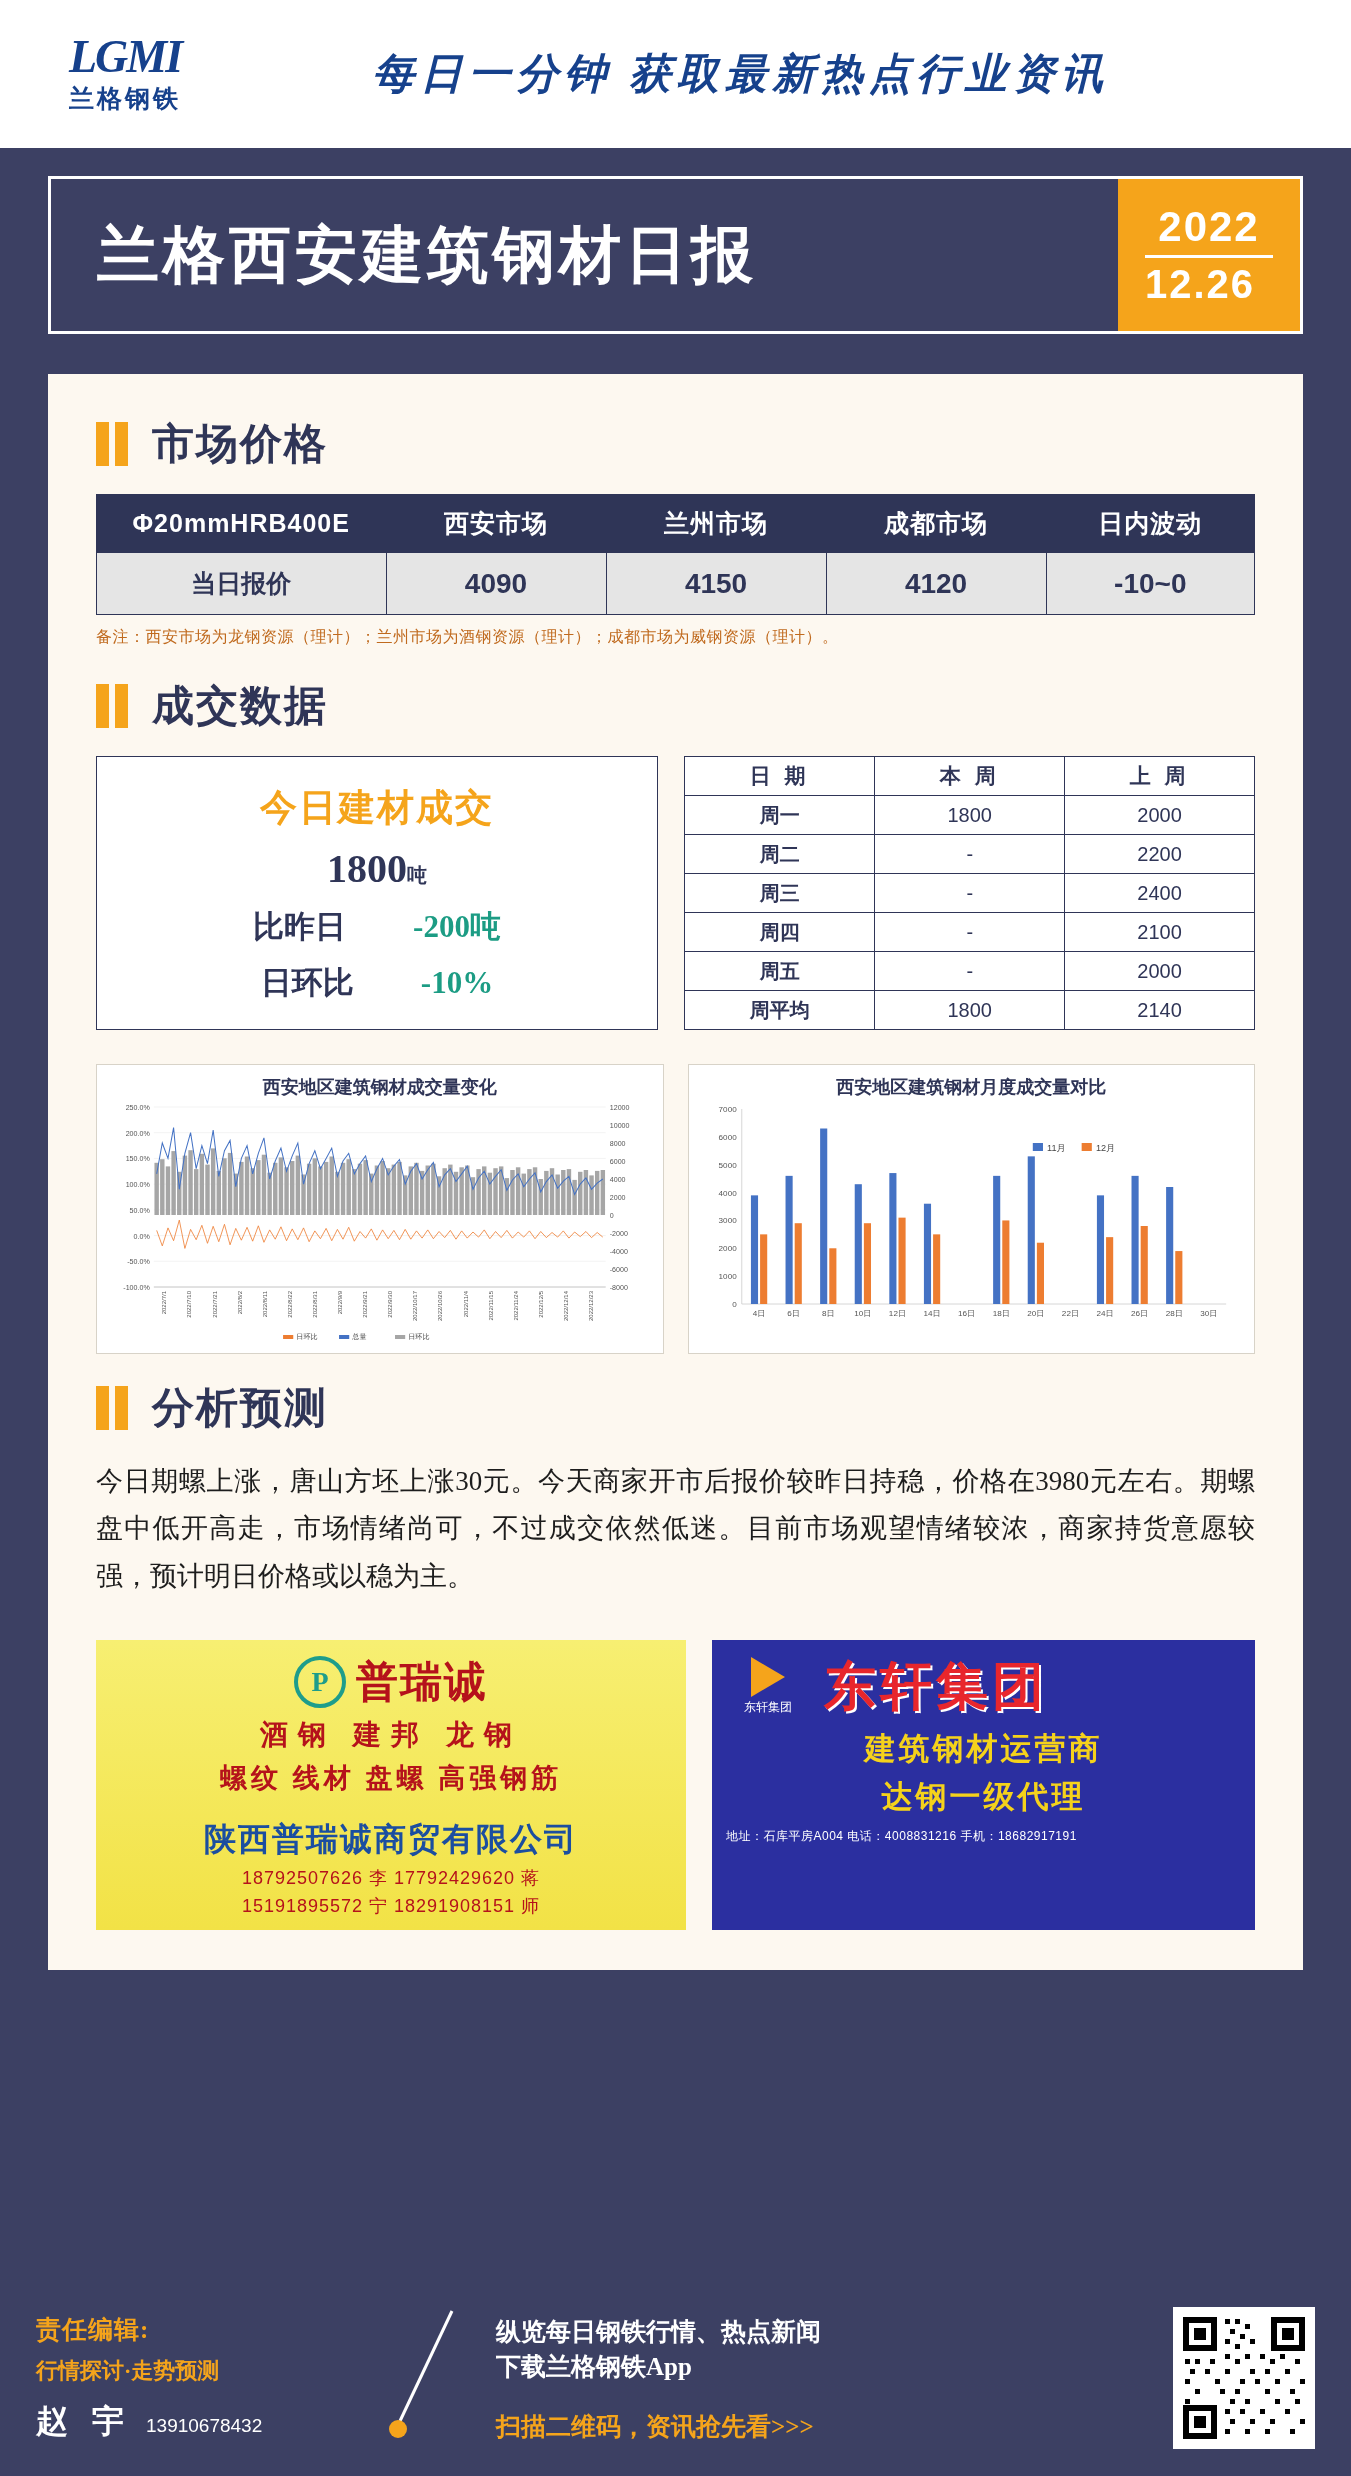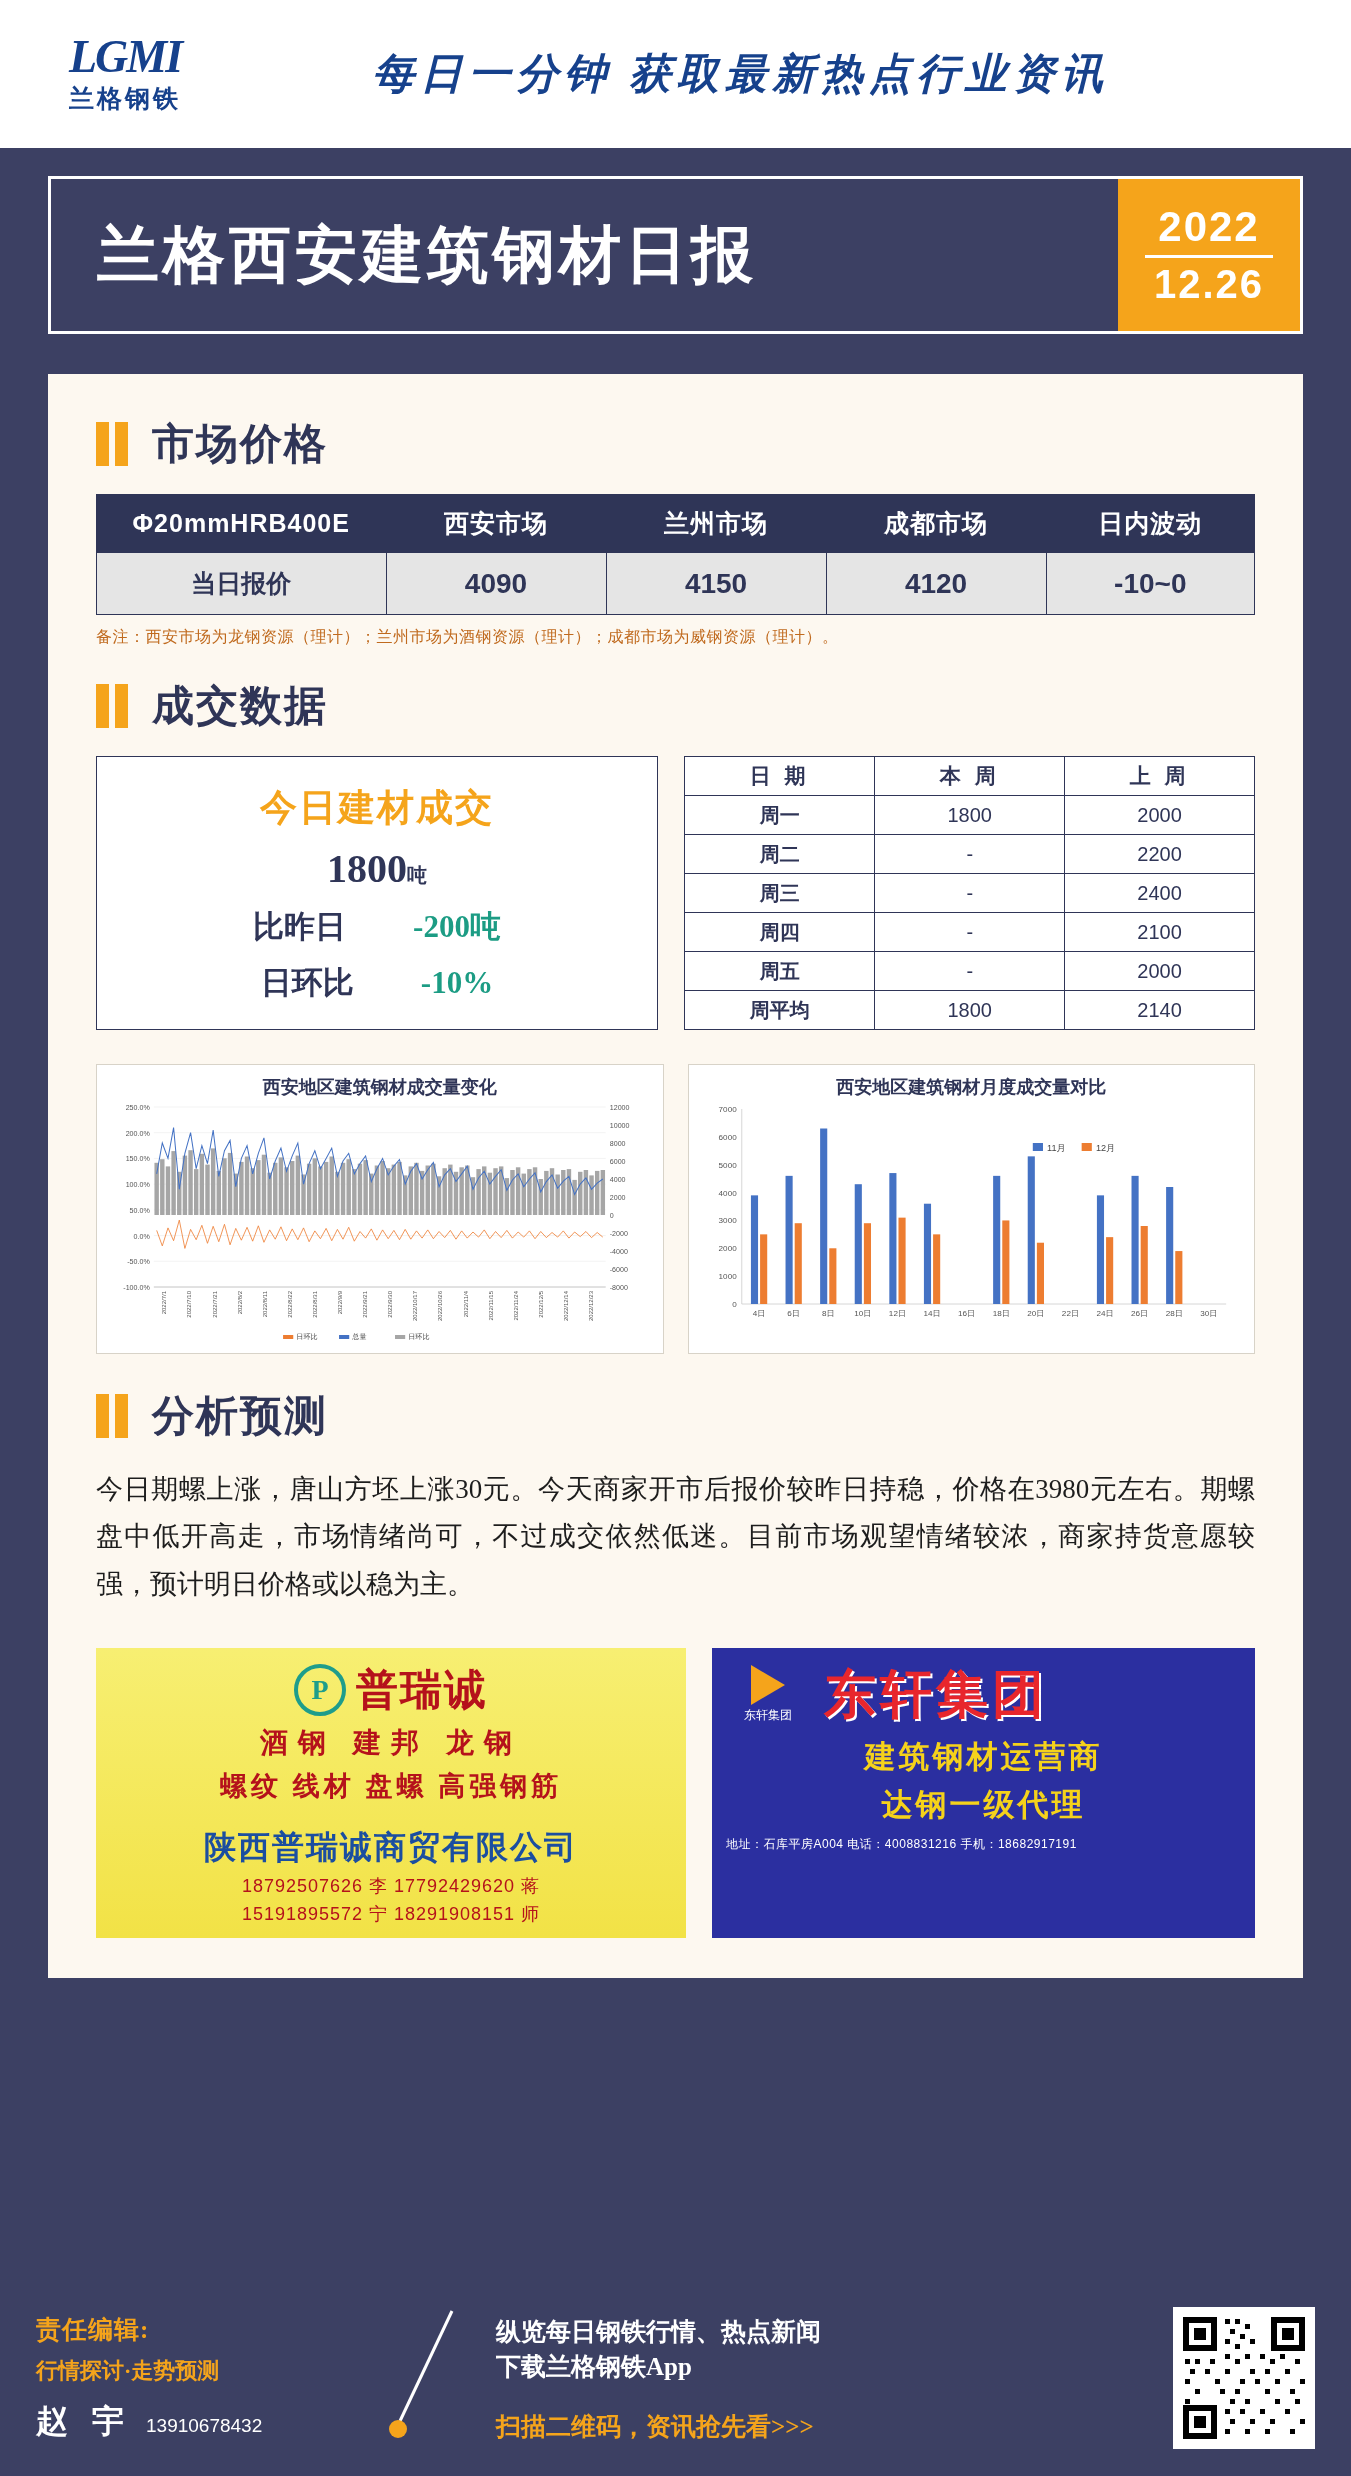--- a/index.html
+++ b/index.html
@@ -93,21 +93,21 @@
     font-family: "Liberation Sans", sans-serif;
   }
   .date-box .d {
     font-size: 40px;
     font-weight: bold;
     letter-spacing: 2px;
     border-top: 3px solid #ffffff;
     padding-top: 4px;
     margin-top: 4px;
     width: 128px;
-    text-align: center;
+    text-align: left;
   }
   
   .card {
     margin: 40px 48px 0 48px;
     background: #fdf8f0;
     padding: 42px 48px 40px 48px;
   }
   .section-head {
     display: flex;
     align-items: center;
@@ -683,21 +683,21 @@
           <rect x="436" y="127" width="7" height="78" fill="#ed7d31"></rect>
           <rect x="470" y="152.07142857142858" width="7" height="52.92857142857142" fill="#ed7d31"></rect>
           <rect x="330" y="44" width="10" height="8" fill="#4472c4"></rect>
           <text x="344" y="52" font-size="9" fill="#444">11月</text>
           <rect x="378" y="44" width="10" height="8" fill="#ed7d31"></rect>
           <text x="392" y="52" font-size="9" fill="#444">12月</text>
         </svg>
     </div>
   </div>
 
-  <div class="section-head" style="margin-top:34px">
+  <div class="section-head" style="margin-top:26px">
     <div class="bars">
         <i></i>
         <i class="short"></i>
       </div>
     <h2>分析预测</h2>
   </div>
   <div class="analysis-text">今日期螺上涨，唐山方坯上涨30元。今天商家开市后报价较昨日持稳，价格在3980元左右。期螺盘中低开高走，市场情绪尚可，不过成交依然低迷。目前市场观望情绪较浓，商家持货意愿较强，预计明日价格或以稳为主。</div>
 
   <div class="ads">
     <div class="ad1">

